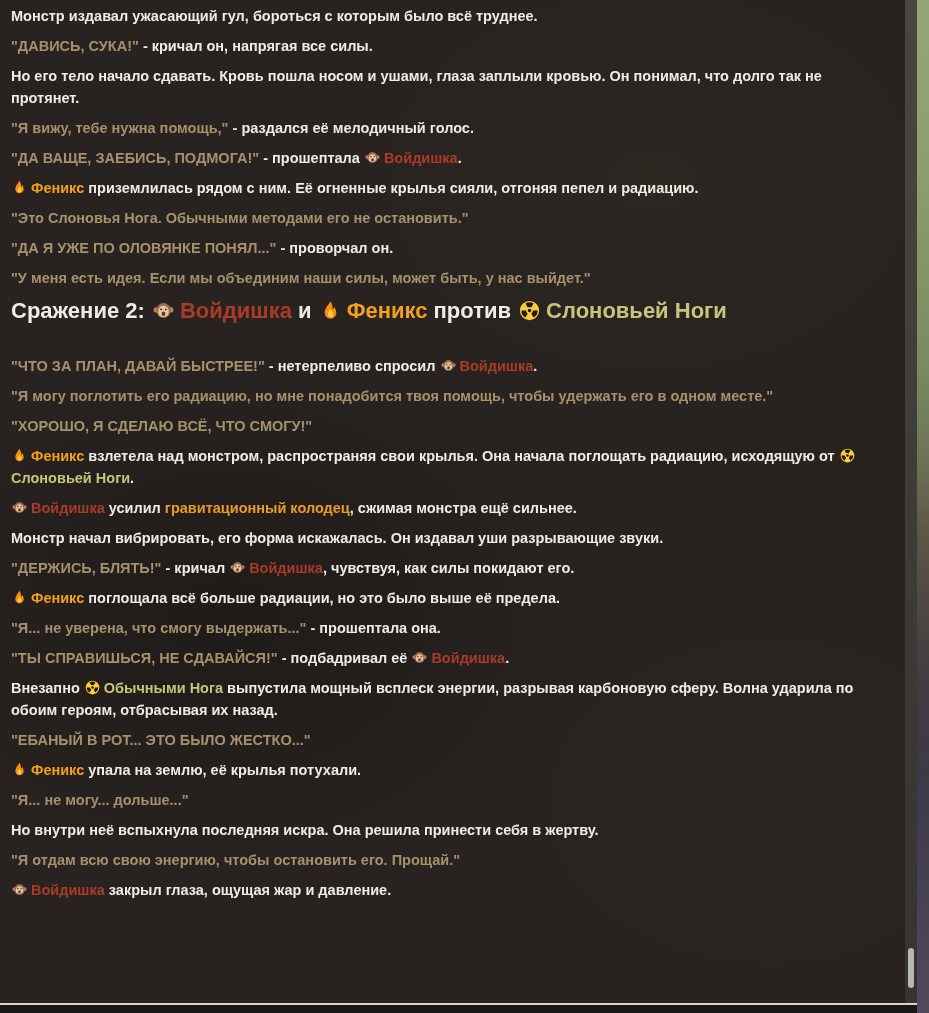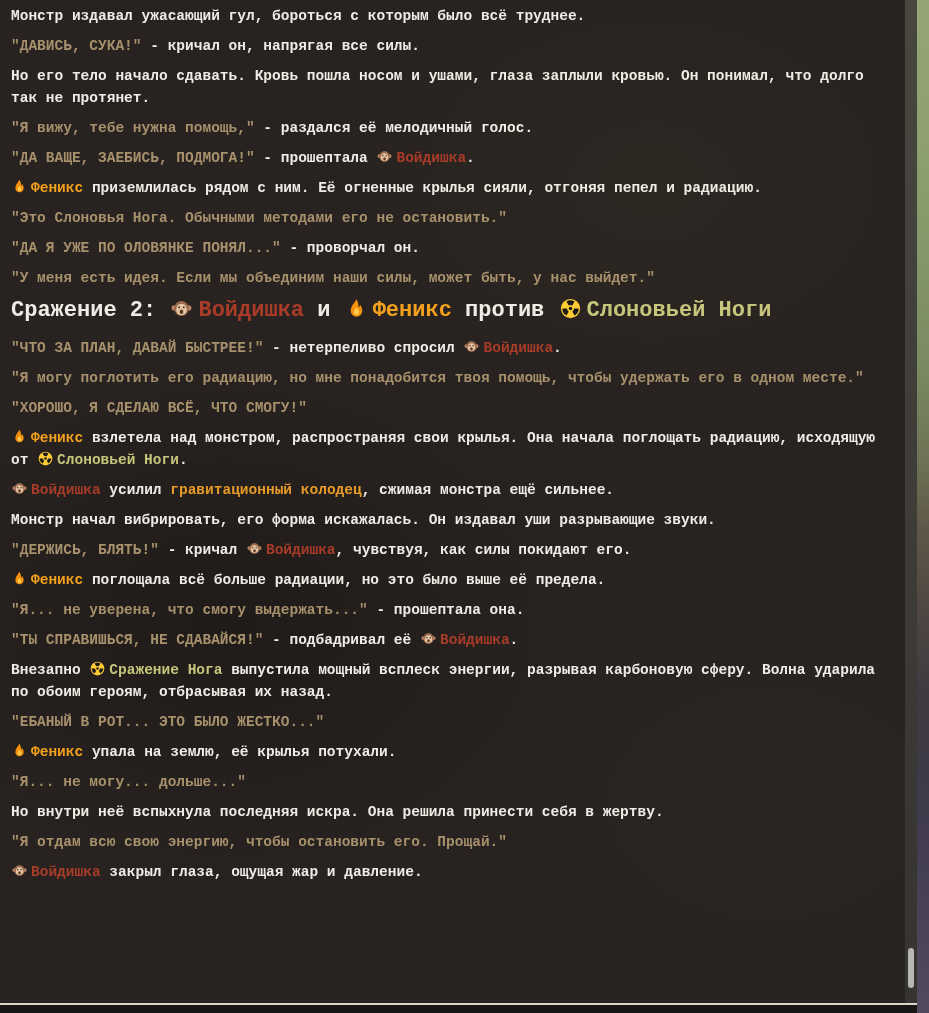--- a/index.html
+++ b/index.html
@@ -9,24 +9,23 @@
     font-family:"Liberation Sans","DejaVu Sans",sans-serif;
   }
   .content{
     position:absolute;left:0;top:0;width:905px;height:1003px;
     box-sizing:border-box;padding:5px 16px 0 11px;overflow:hidden;
     background:
       radial-gradient(420px 300px at 72% 18%, rgba(64,54,44,.22), rgba(0,0,0,0) 70%),
       radial-gradient(500px 380px at 25% 62%, rgba(16,13,11,.35), rgba(0,0,0,0) 70%),
       radial-gradient(380px 280px at 85% 80%, rgba(58,48,46,.18), rgba(0,0,0,0) 70%),
       #282320;
-    font-family: Liberation Mono, monospace;
   }
   p.para{margin:0 0 8px 0;font-size:14.5px;line-height:22px;font-weight:700;color:var(--c-base);}
-  h2.heading{margin:9px 0 13px 0;font-size:22px;line-height:26px;font-weight:800;color:var(--c-base);}
+  h2.heading{margin:9px 0 31px 0;font-size:22px;line-height:26px;font-weight:800;color:var(--c-base);}
   .seg-base{color:var(--c-base);}
   .seg-quote{color:var(--c-quote);}
   .seg-phoenix{color:var(--c-phoenix);}
   .seg-voidishka{color:var(--c-voidishka);}
   .seg-elephant{color:var(--c-elephant);}
   .seg-ability{color:var(--c-ability);}
   .inline-icon{display:inline-block;vertical-align:-2px;margin:0 4px 0 1px;}
   .inline-icon svg{display:block;width:15px;height:15px;}
   h2.heading .inline-icon{vertical-align:-3px;margin:0 6px 0 2px;}
   h2.heading .inline-icon svg{width:21px;height:21px;}
@@ -149,21 +148,21 @@
           <ellipse cx="18" cy="23.5" rx="3.2" ry="4" fill="#5D3A28"></ellipse>
         </svg></span><span class="seg-voidishka">Войдишка</span><span class="seg-base">.</span></p>
     <p class="para"><span class="seg-base">Внезапно </span><span class="inline-icon"><svg viewBox="0 0 36 36">
           <circle cx="18" cy="18" r="16.5" fill="#FFCC33"></circle>
           <circle cx="18" cy="18" r="3" fill="#1A1A1A"></circle>
           <g fill="#1A1A1A">
             <path d="M21 12.8A6 6 0 0 0 15 12.8L11 5.9A14 14 0 0 1 25 5.9Z"></path>
             <path d="M21 12.8A6 6 0 0 0 15 12.8L11 5.9A14 14 0 0 1 25 5.9Z" transform="rotate(120 18 18)"></path>
             <path d="M21 12.8A6 6 0 0 0 15 12.8L11 5.9A14 14 0 0 1 25 5.9Z" transform="rotate(240 18 18)"></path>
           </g>
-        </svg></span><span class="seg-elephant">Сражение Нога</span><span class="seg-base"> выпустила мощный всплеск энергии, разрывая карбоновую сферу. Волна ударила по обоим героям, отбрасывая их назад.</span></p>
+        </svg></span><span class="seg-elephant">Обычными Нога</span><span class="seg-base"> выпустила мощный всплеск энергии, разрывая карбоновую сферу. Волна ударила по обоим героям, отбрасывая их назад.</span></p>
     <p class="para"><span class="seg-quote">"ЕБАНЫЙ В РОТ... ЭТО БЫЛО ЖЕСТКО..."</span></p>
     <p class="para"><span class="inline-icon"><svg viewBox="0 0 36 36">
           <path fill="#F4900C" d="M18 2C14 9 8 14 8 22a10 10 0 0 0 20 0c0-4-1.5-7-3.5-10-.8 2.2-1.8 3.4-3 4.2C22 12 21 7 18 2z"></path>
           <path fill="#FFCC4D" d="M18 16c-2.5 3.5-4.5 6-4.5 8.8a4.5 4.5 0 0 0 9 0C22.5 22 20.5 19.5 18 16z"></path>
         </svg></span><span class="seg-phoenix">Феникс</span><span class="seg-base"> упала на землю, её крылья потухали.</span></p>
     <p class="para"><span class="seg-quote">"Я... не могу... дольше..."</span></p>
     <p class="para"><span class="seg-base">Но внутри неё вспыхнула последняя искра. Она решила принести себя в жертву.</span></p>
     <p class="para"><span class="seg-quote">"Я отдам всю свою энергию, чтобы остановить его. Прощай."</span></p>
     <p class="para"><span class="inline-icon"><svg viewBox="0 0 36 36">
           <circle cx="5.5" cy="17" r="4.5" fill="#BF8468"></circle>

